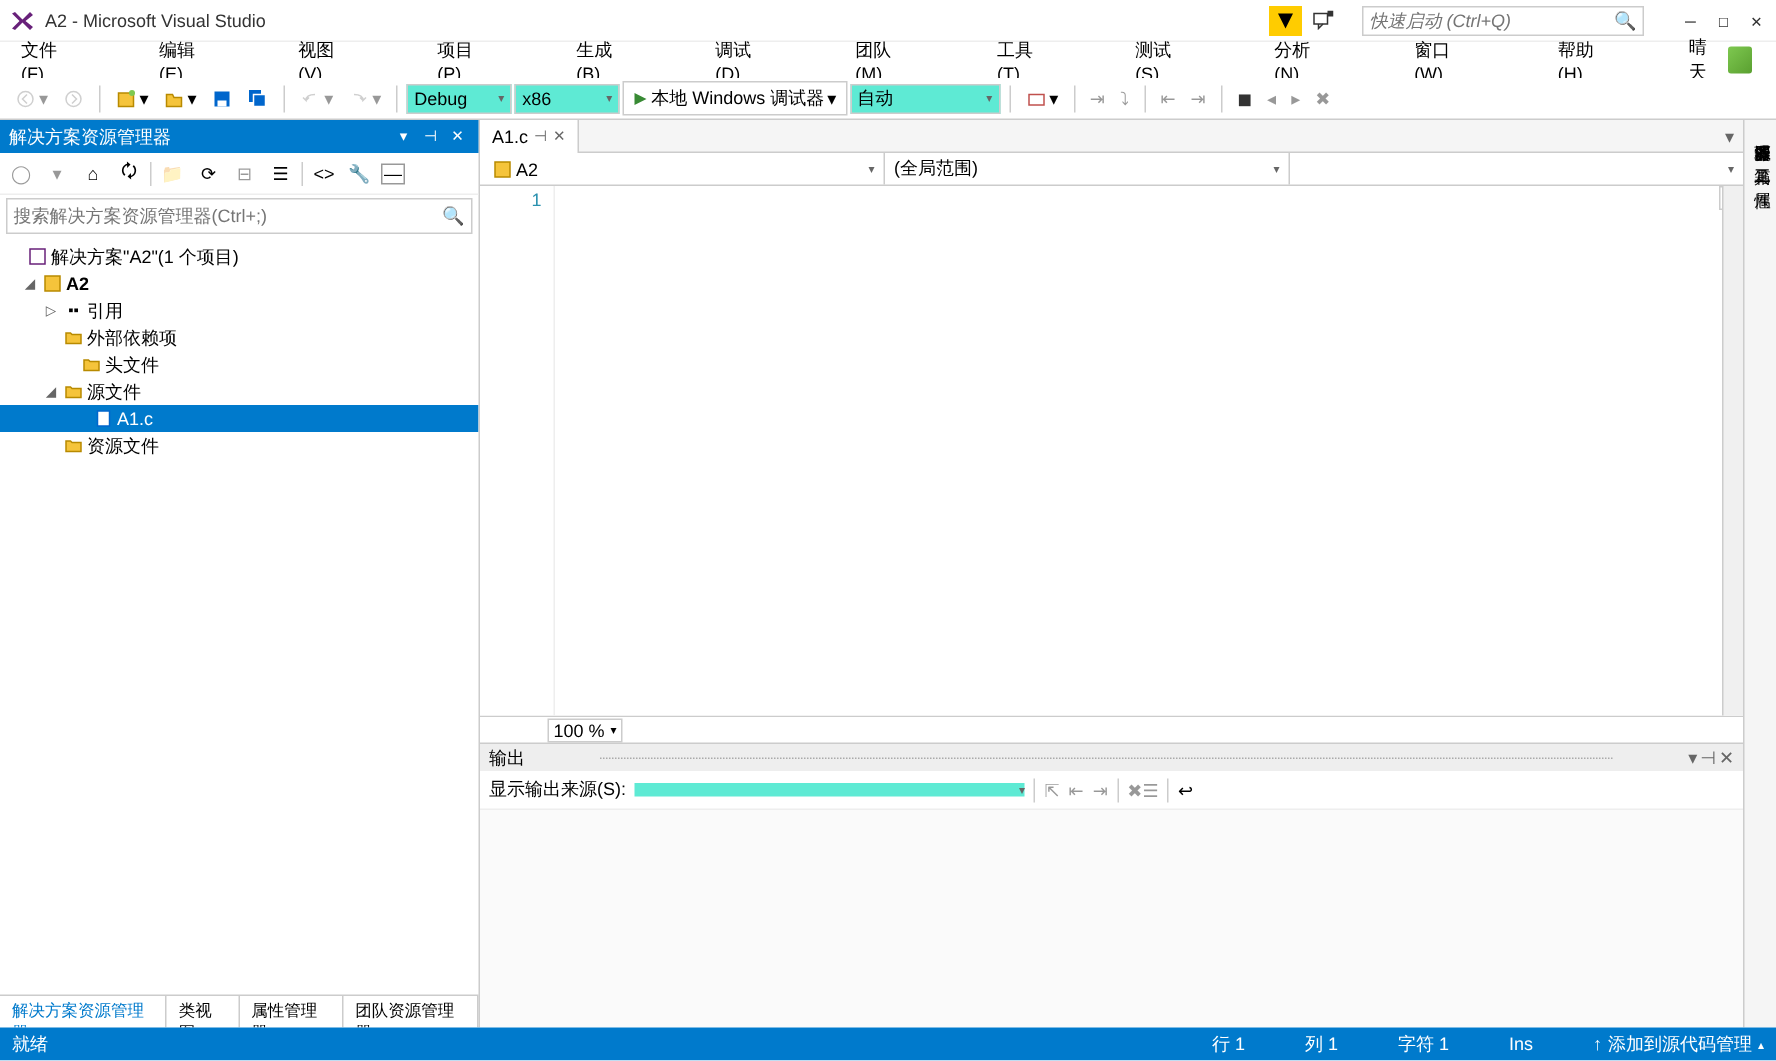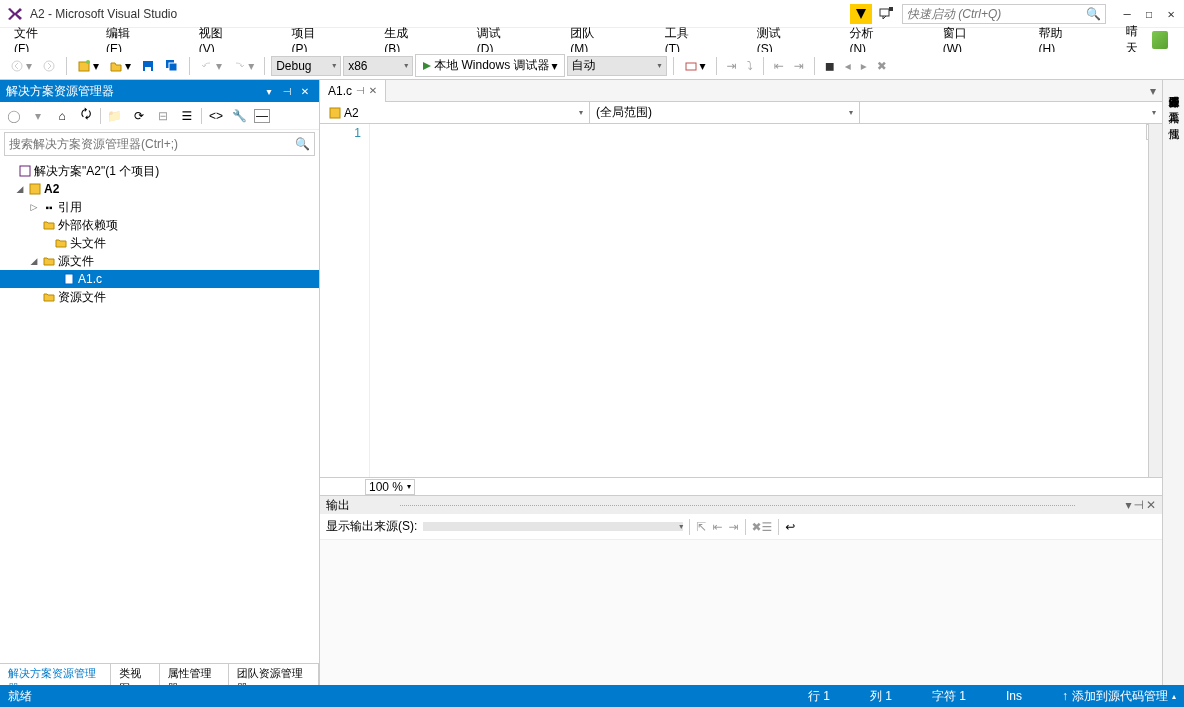--- a/index.html
+++ b/index.html
@@ -3,33 +3,33 @@
 <meta charset="utf-8">
 <style>
 * { margin: 0; padding: 0; box-sizing: border-box; font-family: "Microsoft YaHei", "Segoe UI", sans-serif; font-size: 12px; }
 body { background: #fff; width: 1184px; height: 707px; overflow: hidden; display: flex; flex-direction: column; }
 .titlebar { height: 28px; display: flex; align-items: center; padding: 0 6px; background: #fff; border-bottom: 1px solid #eee; }
 .titlebar .vs-icon { width: 18px; height: 18px; margin-right: 6px; }
 .titlebar .title { color: #333; flex: 0 0 auto; }
 .titlebar .spacer { flex: 1; }
 .titlebar .notif { width: 22px; height: 20px; background: #ffcc00; display: flex; align-items: center; justify-content: center; margin-right: 4px; }
 .titlebar .feedback { width: 20px; height: 20px; display: flex; align-items: center; justify-content: center; }
-.quick-launch { width: 204px; height: 20px; border: 1px solid #ccc; margin: 0 6px; padding: 0 4px; display: flex; align-items: center; }
+.quick-launch { width: 188px; height: 20px; border: 1px solid #ccc; margin: 0 16px; padding: 0 4px; display: flex; align-items: center; }
 .quick-launch input { border: none; outline: none; width: 100%; font-style: italic; color: #888; }
 .win-btns { display: flex; gap: 8px; margin-left: 8px; }
 .win-btn { width: 14px; height: 14px; display: flex; align-items: center; justify-content: center; color: #333; font-family: monospace; }
 .menubar { height: 24px; display: flex; align-items: center; padding: 0 8px; background: #fff; gap: 44px; }
 .menubar .menu-item { padding: 2px 6px; cursor: default; }
 .menubar .weather { margin-left: auto; display: flex; align-items: center; gap: 4px; padding-right: 8px; }
 .weather-icon { width: 18px; height: 18px; background: linear-gradient(135deg,#7ec850,#5aa030); border-radius: 2px; }
 .toolbar { height: 28px; display: flex; align-items: center; padding: 0 6px; background: #fff; border-bottom: 1px solid #ccc; gap: 2px; }
 .toolbar .tb-btn { padding: 2px 4px; display: flex; align-items: center; gap: 2px; }
 .toolbar .tb-sep { width: 1px; height: 18px; background: #ccc; margin: 0 4px; }
 .toolbar select, .toolbar .combo { height: 20px; border: 1px solid #ccc; font-size: 12px; padding: 0 4px; }
-.combo { min-width: 50px; display: inline-flex; align-items: center; background: #e5e5e5; }
+.combo { min-width: 50px; display: inline-flex; align-items: center; background: #5eead4; }
 .combo::after { content: "▾"; margin-left: auto; font-size: 8px; color: #666; }
 .disabled { opacity: 0.4; }
 .main { flex: 1; display: flex; overflow: hidden; }
 .side-panel { width: 320px; display: flex; flex-direction: column; border-right: 1px solid #ccc; }
 .panel-header { height: 22px; background: #007acc; color: #fff; display: flex; align-items: center; padding: 0 6px; }
 .panel-header .hdr-btns { margin-left: auto; display: flex; gap: 2px; }
 .panel-header .hdr-btn { width: 16px; height: 16px; display: flex; align-items: center; justify-content: center; color: #fff; font-size: 10px; }
 .panel-toolbar { height: 28px; display: flex; align-items: center; padding: 0 4px; gap: 4px; border-bottom: 1px solid #eee; }
 .panel-toolbar .ptb { width: 20px; height: 20px; display: flex; align-items: center; justify-content: center; }
 .search-box { height: 24px; border: 1px solid #ccc; margin: 2px 4px; display: flex; align-items: center; padding: 0 4px; }

